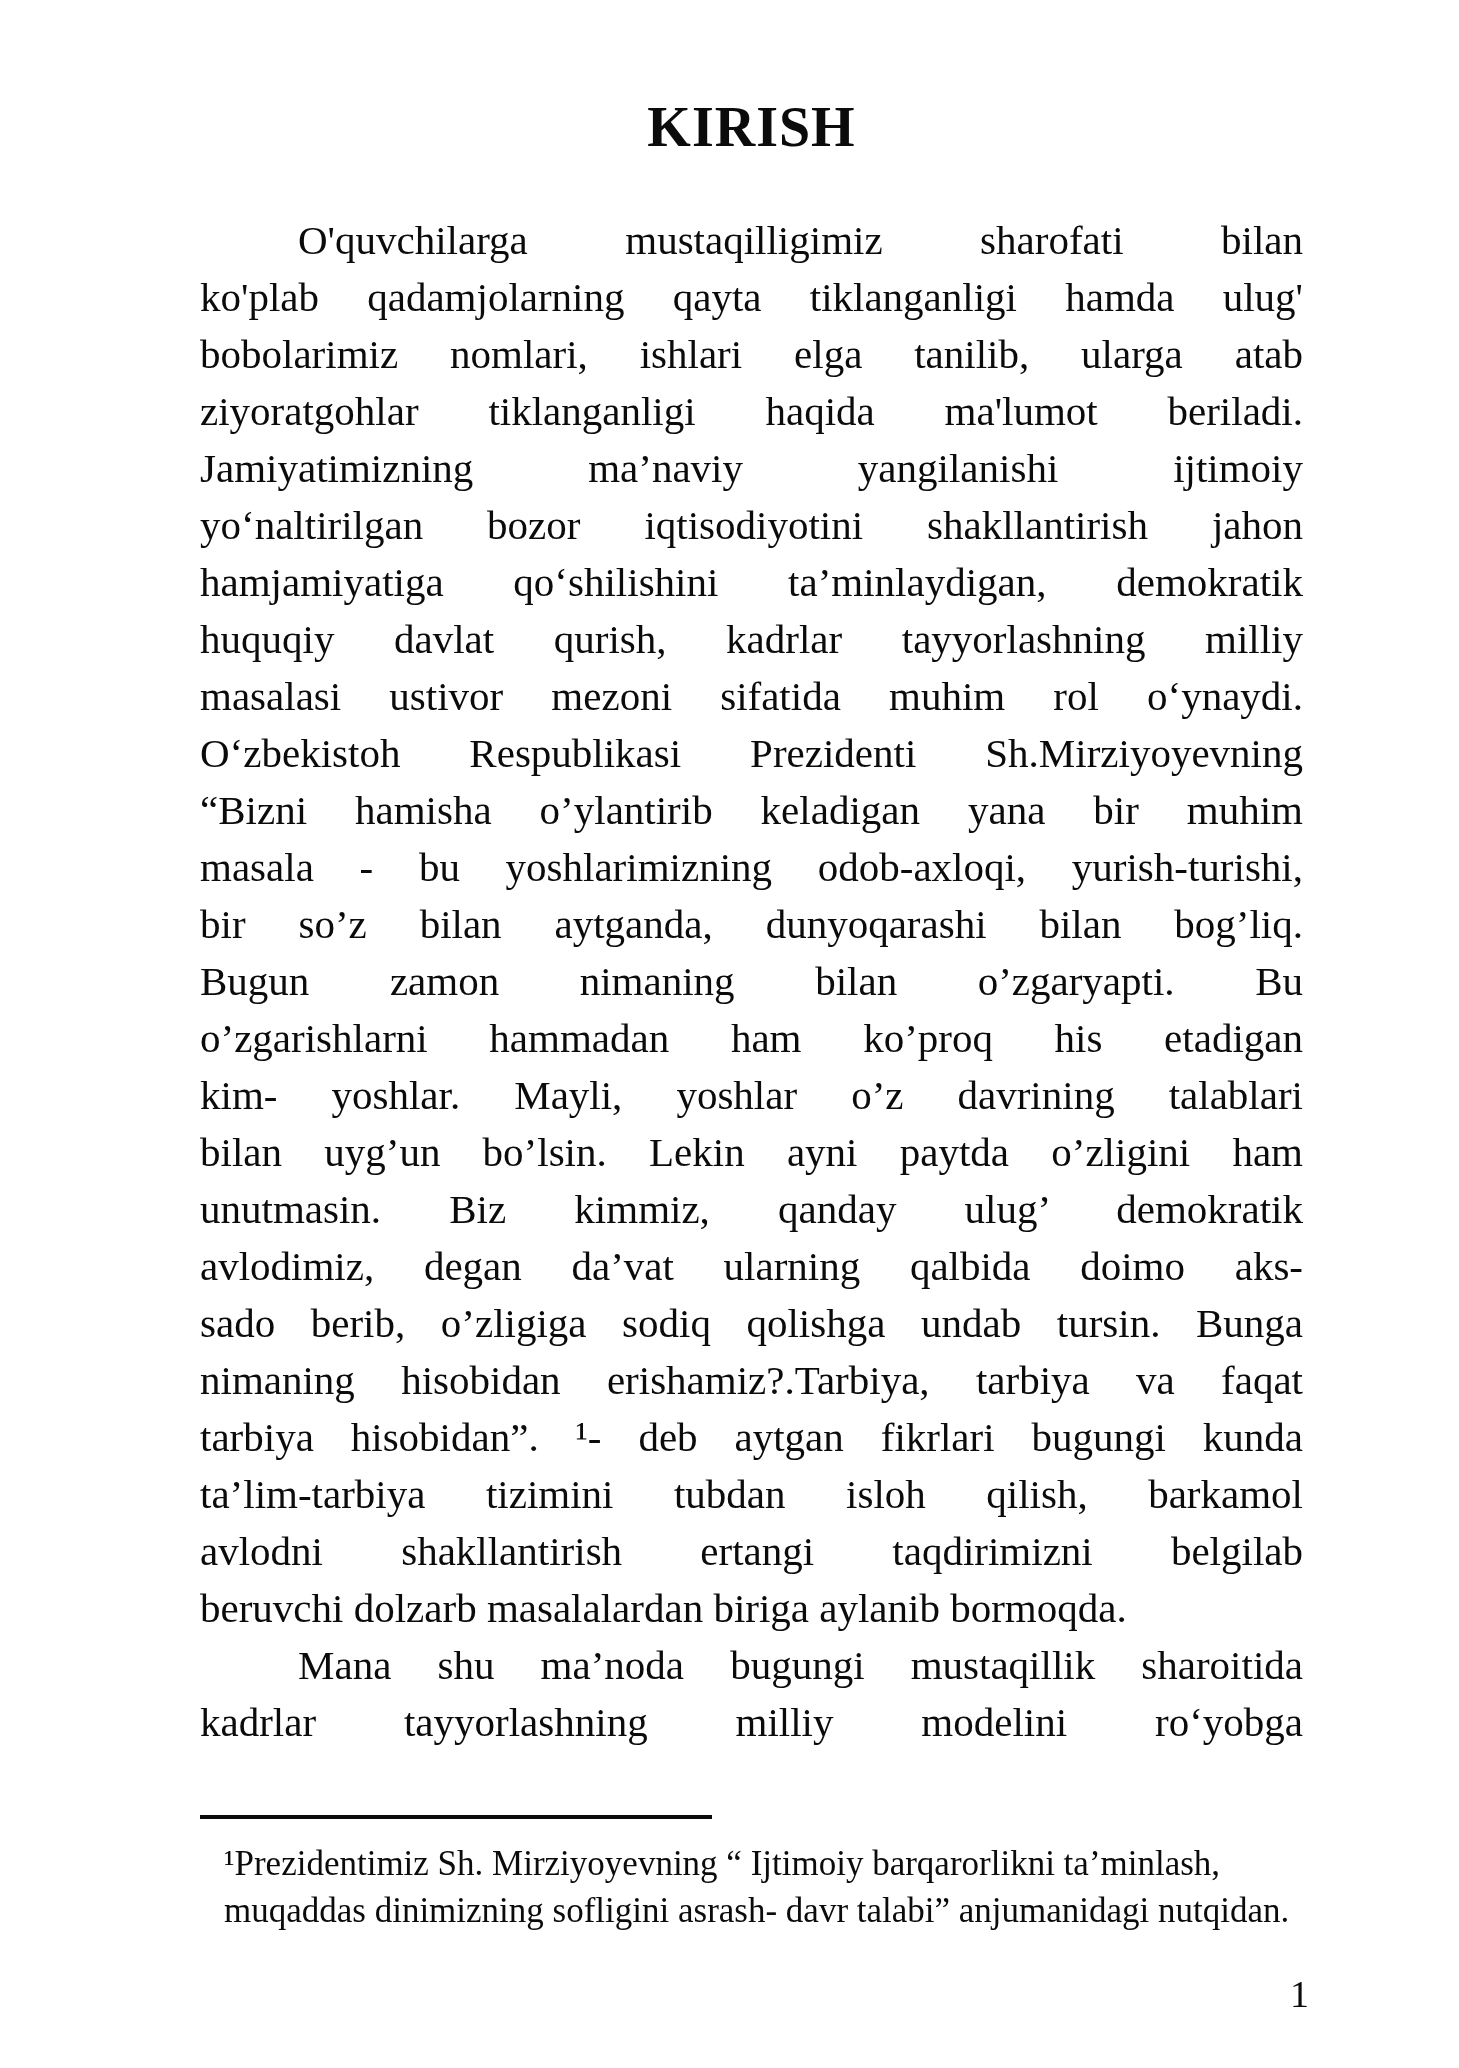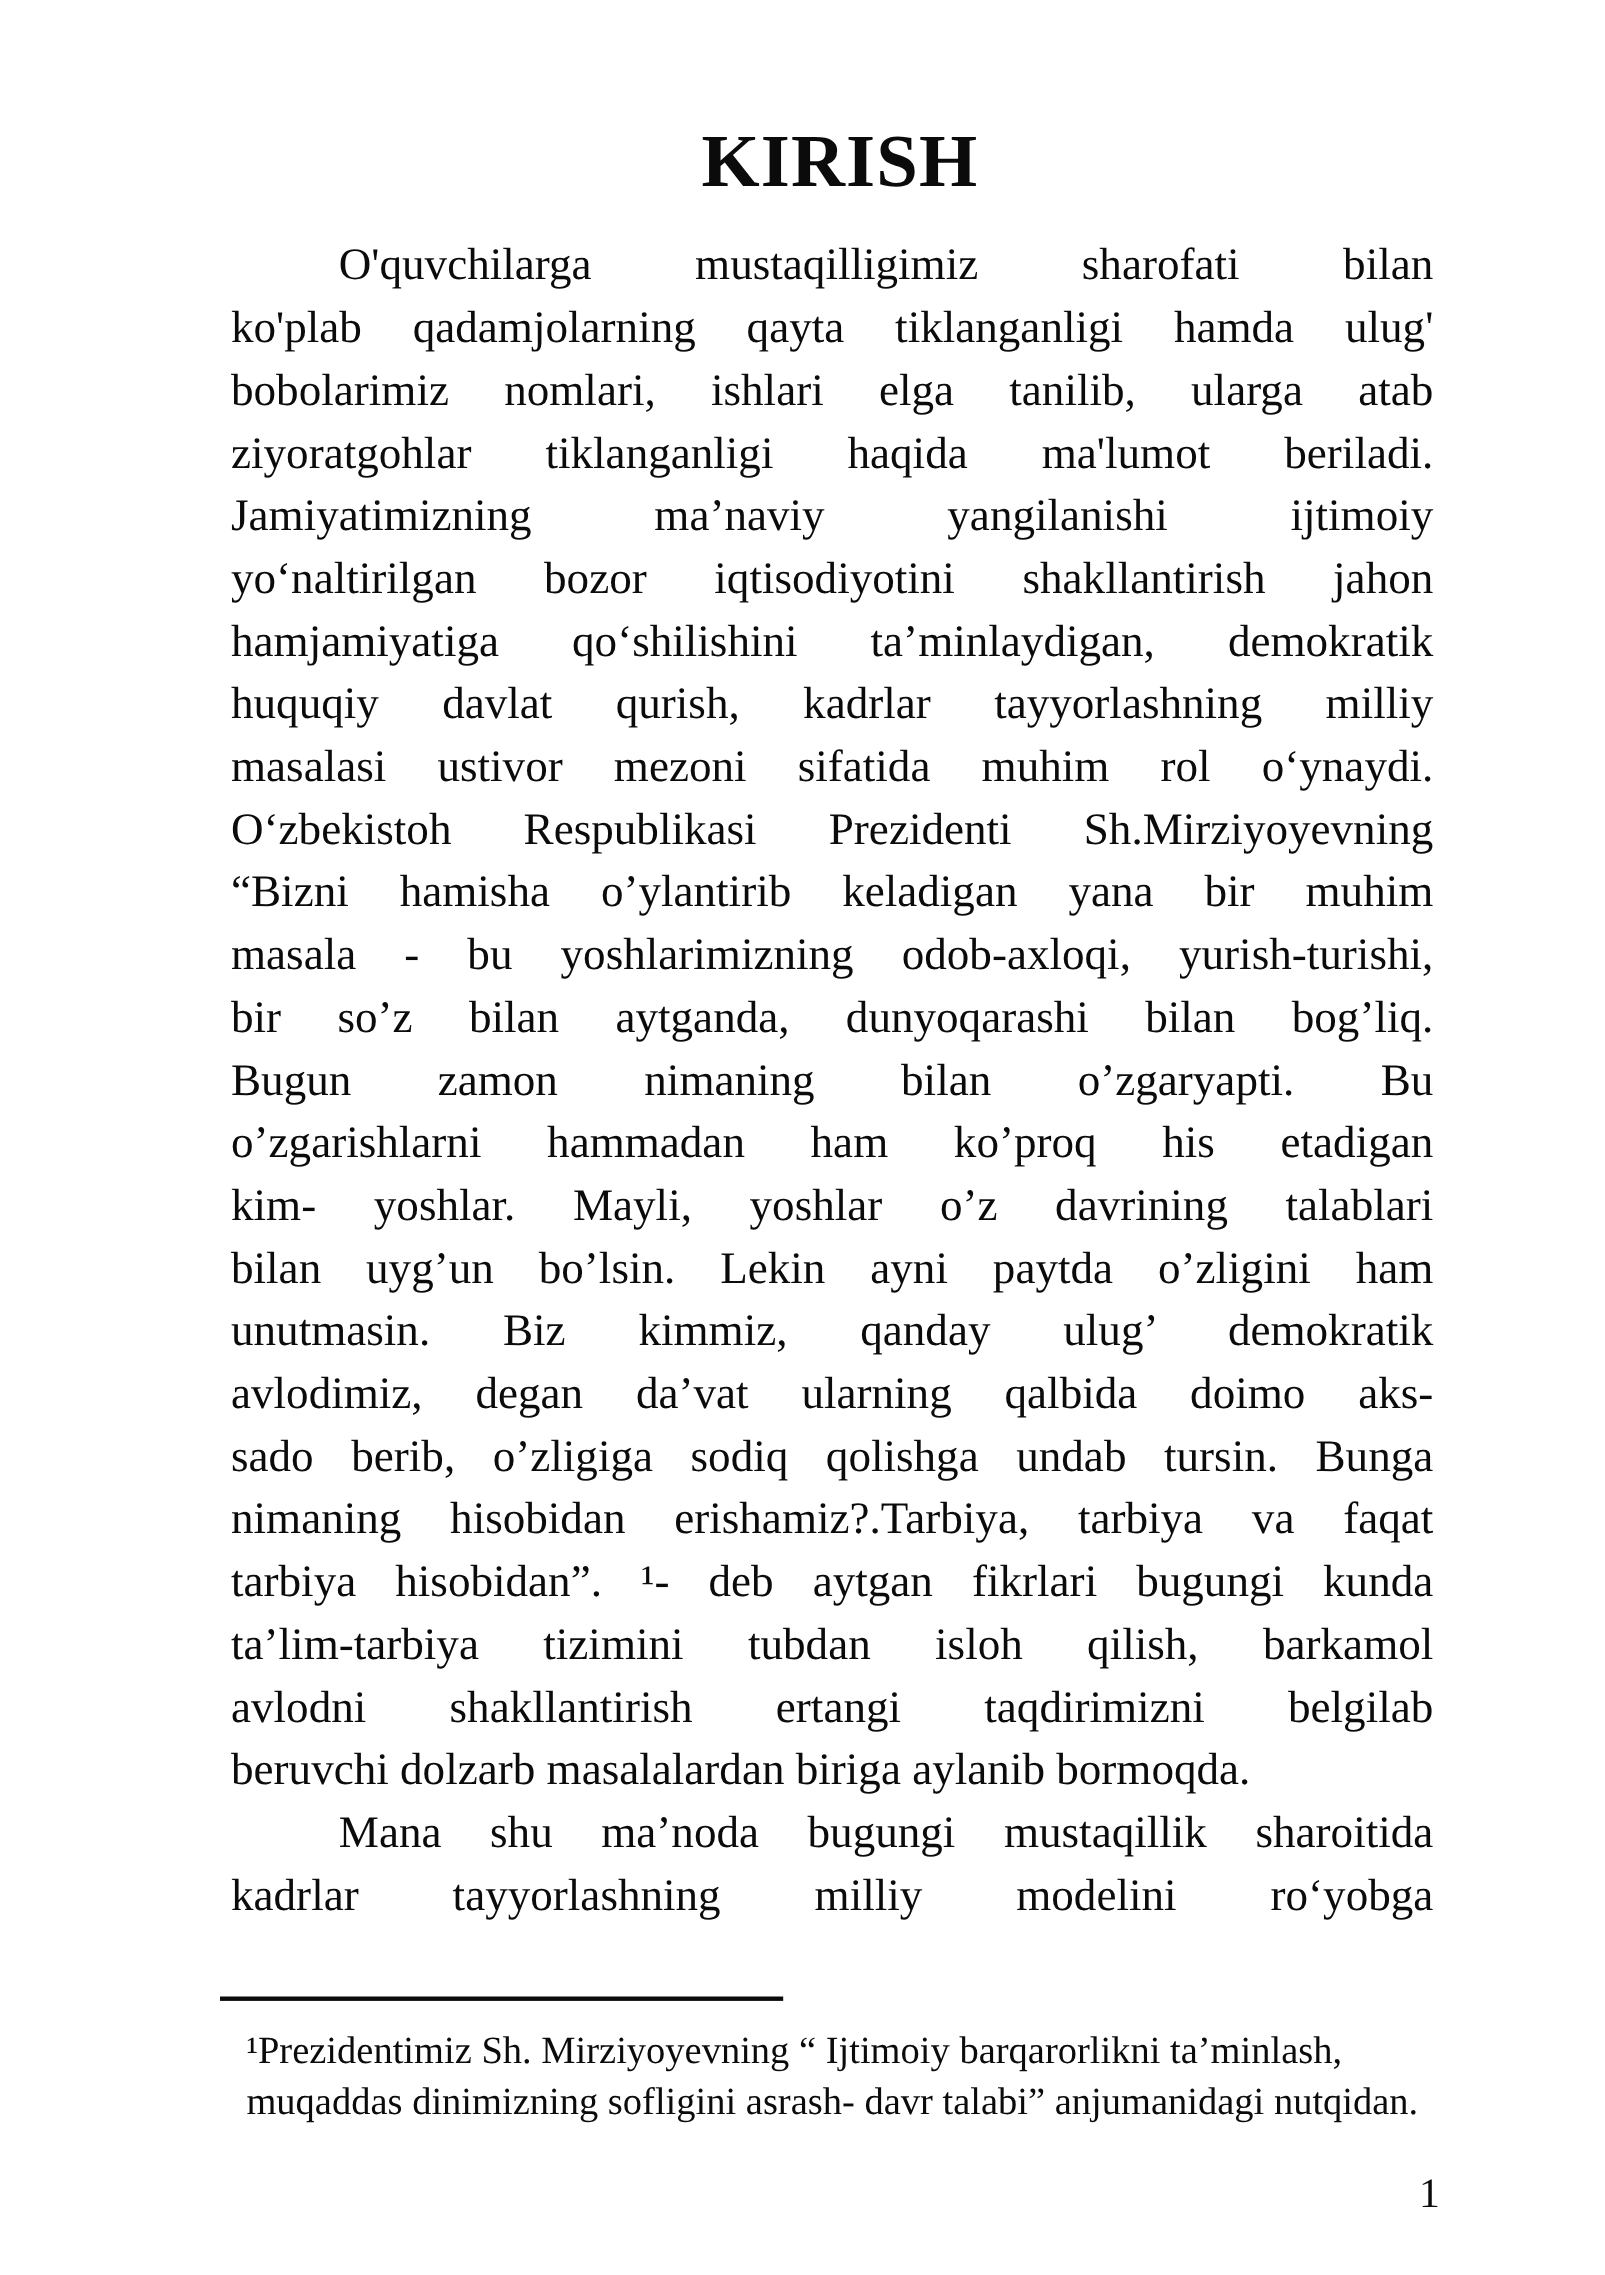--- a/index.html
+++ b/index.html
@@ -18,38 +18,37 @@
     position: relative;
     width: 1459px;
     height: 2068px;
     background: #ffffff;
   }
   .title {
     position: absolute;
     left: 200px;
     top: 95px;
     width: 1103px;
-    margin: 12px;
+    margin: 0;
     text-align: center;
-    font-size: 68px;
+    font-size: 56px;
     font-weight: bold;
     letter-spacing: 1px;
   }
   .body-text {
     position: absolute;
     left: 200px;
     top: 212px;
     width: 1103px;
     font-size: 41px;
     line-height: 57px;
   }
   .line {
     text-align: justify;
     text-justify: inter-word;
-    margin-left: 10px;
   }
   .line.stretch {
     text-align-last: justify;
     -moz-text-align-last: justify;
   }
   .line.indent {
     text-indent: 98px;
   }
   .footnote-rule {
     position: absolute;

